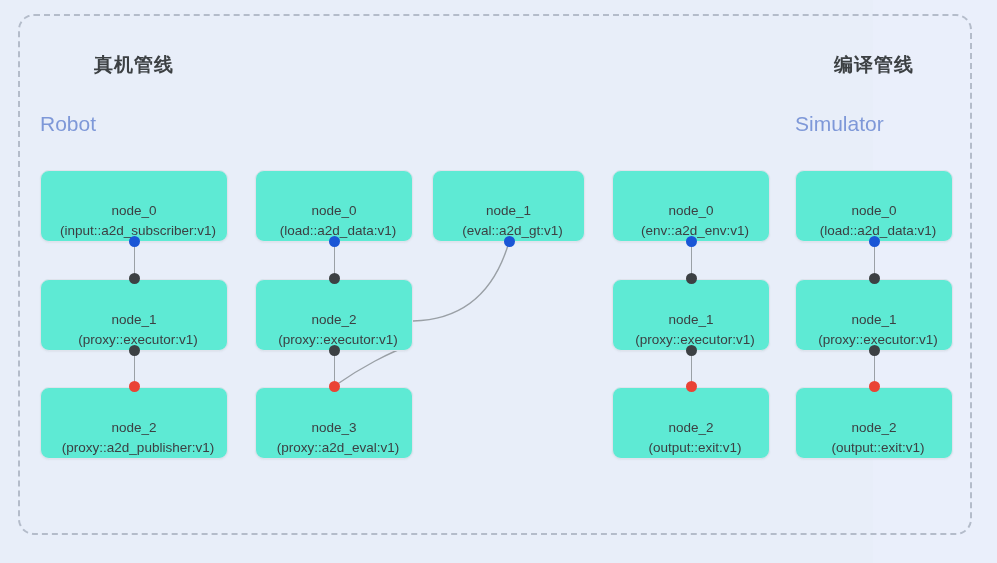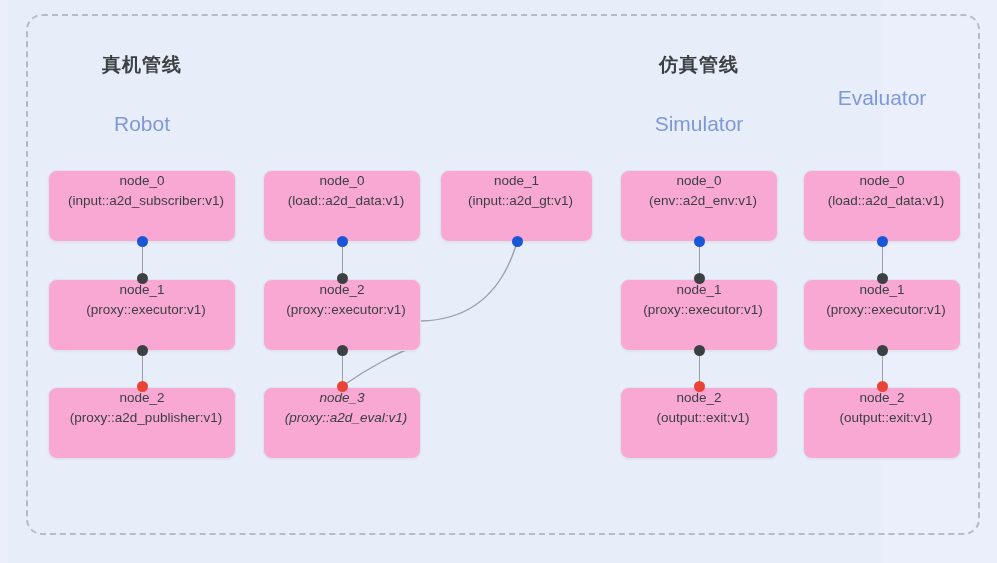--- a/index.html
+++ b/index.html
@@ -11,21 +11,21 @@
     width: 997px;
     height: 563px;
     background: #eaeffb;
     font-family: "Liberation Sans", "DejaVu Sans", sans-serif;
     overflow: hidden;
     position: relative;
   }
 
   #diagram-root {
     position: absolute;
-    left: 8px; top: 0;
+    left: 0; top: 0;
     width: 873px;
     height: 563px;
     background: #e8eef9;
   }
 
   
   .dashed-frame {
     position: absolute;
     left: 18px;
     top: 14px;
@@ -57,38 +57,38 @@
     text-align: center;
     letter-spacing: 1px;
     line-height: 26px;
     white-space: nowrap;
   }
 
   .col-subtitle {
     font-size: 21px;
     font-weight: normal;
     color: #7e98d8;
-    text-align: center;
+    text-align: left;
     line-height: 26px;
     margin-top: 33px;
     white-space: nowrap;
   }
 
   
   .node-box {
     position: absolute;
     box-sizing: border-box;
-    background: #f9a8d4;
+    background: #5eead4;
     border: 1px solid #dfe3ec;
     border-radius: 9px;
     box-shadow: 0 1px 2px rgba(60,64,67,0.06);
     display: flex;
     flex-direction: column;
     align-items: center;
-    justify-content: flex-start;
+    justify-content: flex-end;
     height: 72px;
   }
   .node-name {
     font-size: 13.5px;
     color: #3c4043;
     line-height: 20px;
     white-space: nowrap;
   }
   .node-type {
     font-size: 13.5px;
@@ -162,42 +162,38 @@
     <div class="dot dot-black" style="left:128.5px; top:345px;"></div>
     <div class="dot dot-red" style="left:128.5px; top:381px;"></div>
 
 
     <div class="node-box" style="left:255px; top:170px; width:158px;">
       <div class="node-name">node_0</div>
       <div class="node-type">(load::a2d_data:v1)</div>
     </div>
     <div class="node-box" style="left:432px; top:170px; width:153px;">
       <div class="node-name">node_1</div>
-      <div class="node-type">(input::a2d_gt:v1)</div>
+      <div class="node-type">(eval::a2d_gt:v1)</div>
     </div>
     <div class="node-box" style="left:255px; top:279px; width:158px;">
       <div class="node-name">node_2</div>
       <div class="node-type">(proxy::executor:v1)</div>
     </div>
-    <div class="node-box" style="left:255px; top:387px; width:158px;font-style:italic;">
+    <div class="node-box" style="left:255px; top:387px; width:158px;">
       <div class="node-name">node_3</div>
       <div class="node-type">(proxy::a2d_eval:v1)</div>
     </div>
     <div class="link-line" style="left:333.5px; top:241px; height:39px;"></div>
     <div class="link-line" style="left:333.5px; top:350px; height:38px;"></div>
     <div class="dot dot-blue" style="left:328.5px; top:236px;"></div>
     <div class="dot dot-black" style="left:328.5px; top:273px;"></div>
     <div class="dot dot-black" style="left:328.5px; top:345px;"></div>
     <div class="dot dot-red" style="left:328.5px; top:381px;"></div>
     <div class="dot dot-blue" style="left:503.5px; top:236px;"></div>
 
-    <div class="column" style="left:612px; width:158px;">
-      <div class="col-title">仿真管线</div>
-      <div class="col-subtitle">Simulator</div>
-    </div>
 
     <div class="node-box" style="left:612px; top:170px; width:158px;">
       <div class="node-name">node_0</div>
       <div class="node-type">(env::a2d_env:v1)</div>
     </div>
     <div class="node-box" style="left:612px; top:279px; width:158px;">
       <div class="node-name">node_1</div>
       <div class="node-type">(proxy::executor:v1)</div>
     </div>
     <div class="node-box" style="left:612px; top:387px; width:158px;">
@@ -205,21 +201,22 @@
       <div class="node-type">(output::exit:v1)</div>
     </div>
     <div class="link-line" style="left:690.5px; top:241px; height:39px;"></div>
     <div class="link-line" style="left:690.5px; top:350px; height:38px;"></div>
     <div class="dot dot-blue" style="left:685.5px; top:236px;"></div>
     <div class="dot dot-black" style="left:685.5px; top:273px;"></div>
     <div class="dot dot-black" style="left:685.5px; top:345px;"></div>
     <div class="dot dot-red" style="left:685.5px; top:381px;"></div>
 
     <div class="column" style="left:795px; width:158px;">
-      <div class="col-subtitle">Evaluator</div>
+      <div class="col-title">编译管线</div>
+      <div class="col-subtitle">Simulator</div>
     </div>
 
     <div class="node-box" style="left:795px; top:170px; width:158px;">
       <div class="node-name">node_0</div>
       <div class="node-type">(load::a2d_data:v1)</div>
     </div>
     <div class="node-box" style="left:795px; top:279px; width:158px;">
       <div class="node-name">node_1</div>
       <div class="node-type">(proxy::executor:v1)</div>
     </div>

